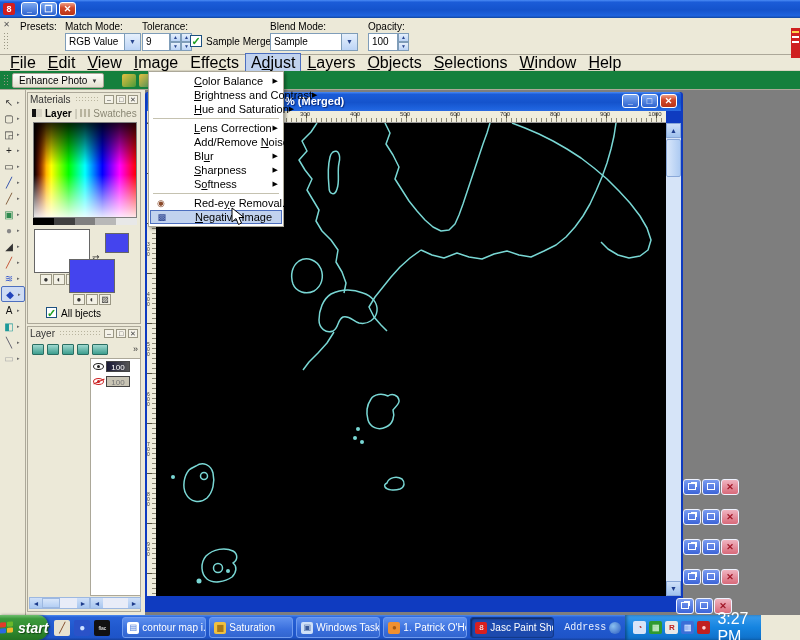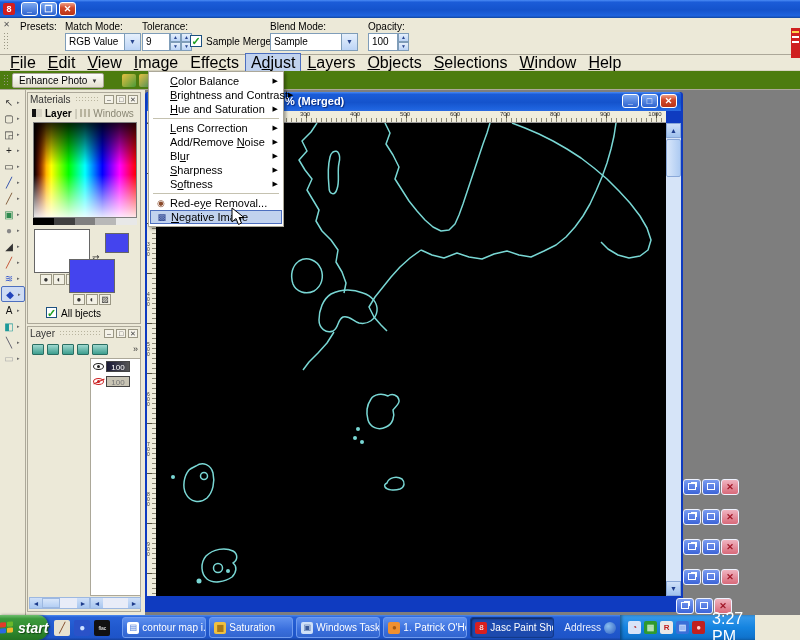--- a/index.html
+++ b/index.html
@@ -40,21 +40,21 @@
     color:#21a121; font-size:11px; line-height:10px; text-align:center; font-weight:bold; }
   .chk-label { position:absolute; font-size:10px; }
 
   
   .menubar { left:0; top:55px; width:800px; height:16px; background:#ece9d8; display:flex;
     align-items:center; padding-left:4px; border-bottom:1px solid #d8d4c0; }
   .menubar .mitem { padding:1px 6px; font-size:16px; color:#000; }
   .menubar .mitem.open { background:#c1d2ee; border:1px solid #4d6fbf; padding:0 5px; }
 
   
-  .enhancebar { left:0; top:71px; width:800px; height:19px; background:#4d7c0f; border-bottom:1px solid #aca899; }
+  .enhancebar { left:0; top:71px; width:800px; height:19px; background:#15803d; border-bottom:1px solid #aca899; }
   .eb-grip { left:3px; top:3px; width:5px; height:13px; background-image:radial-gradient(#9a9784 1px, transparent 1px); background-size:3px 3px; }
   .eb-btn { left:12px; top:2px; height:15px; padding:1px 6px; font-size:10px; border:1px solid #aca899;
     border-radius:2px; background:linear-gradient(180deg,#fdfdfb,#e4e0cf); display:flex; align-items:center; gap:4px; }
   .eb-btn .arrow { font-size:6px; color:#333; }
   .eb-icon { top:3px; width:14px; height:13px; border-radius:2px; }
 
   
   .toolcol { left:0; top:90px; width:26px; height:525px; background:#ece9d8; border-right:1px solid #aca899; }
   .tool { position:absolute; left:1px; width:24px; height:16px; display:flex; align-items:center; }
   .tool .g { width:16px; text-align:center; font-size:10px; }
@@ -140,21 +140,21 @@
     text-align:center; font-weight:bold; }
   .mg-btn.close { background:linear-gradient(180deg,#f0b4c0,#d86a7a); color:#a01828; }
   .mg-glyph { display:inline-block; width:8px; height:7px; border:1px solid #fff; background:transparent; }
   .mg-glyph.restore { box-shadow:2px -2px 0 -1px #fff; }
 
   
   .adjustmenu { left:148px; top:71px; width:136px; background:#fff; border:1px solid #aca899;
     box-shadow:2px 2px 3px rgba(0,0,0,0.35); padding:2px 1px; z-index:50; }
   .am-item { height:14px; display:flex; align-items:center; font-size:11px; padding:0 2px; position:relative; }
   .am-item .ic { width:18px; flex:0 0 auto; text-align:center; font-size:9px; }
-  .am-item .lbl { flex:1; white-space:nowrap; }
+  .am-item .lbl { flex:1; white-space:nowrap;margin-left:24px; }
   .am-item .sub { font-size:7px; color:#000; padding-right:2px; }
   .am-item.hl { background:#c1d2ee; border:1px solid #4d6fbf; height:14px; }
   .am-sep { height:1px; background:#c5c2b0; margin:2px 3px; }
 
   .cursor { left:231px; top:207px; z-index:60; }
 
   .rededge { left:791px; top:28px; width:9px; height:30px; background:#cf2020; z-index:5; }
   .rededge i { display:block; height:2px; margin:3px 1px 0 1px; background:#ffd24a; }
   .rededge i+i { background:#ffffff; }
 
@@ -169,21 +169,21 @@
   .flag i { border-radius:1px; }
   .ql { display:flex; align-items:center; gap:4px; padding:0 6px; }
   .ql-ic { width:16px; height:16px; border-radius:2px; font-size:5px; color:#fff; text-align:center; line-height:16px; }
   .taskbtns { display:flex; gap:3px; align-items:center; }
   .taskbtn { width:84px; height:21px; border-radius:3px; display:flex; align-items:center; gap:3px;
     padding:0 4px; color:#fff; font-size:10px; background:linear-gradient(180deg,#5e90ee,#3a6fdd 60%,#3265cf);
     border:1px solid #6f9bef; white-space:nowrap; overflow:hidden; }
   .taskbtn.active { background:#1c4aae; border-color:#123a8a; box-shadow:inset 1px 1px 2px rgba(0,0,0,.5); }
   .taskbtn .tic { width:12px; height:12px; flex:0 0 auto; }
   .tb-sep { width:1px; height:20px; background:#184090; margin:0 3px; box-shadow:1px 0 0 #5f8ce8; }
-  .addr { color:#e8eefc; font-size:10px; padding:0 4px; display:flex; align-items:center; gap:3px; }
+  .addr { color:#e8eefc; font-size:10px; padding:0 4px; display:flex; align-items:center; gap:3px;font-family:Liberation Mono, monospace; }
   .tray { margin-left:auto; height:25px; display:flex; align-items:center; gap:3px; padding:0 6px 0 8px;
     background:linear-gradient(180deg,#3a9ced 0%,#1584e0 50%,#0f6fc8 100%); box-shadow:inset 2px 0 3px rgba(0,0,0,.35); }
   .tray-ic { width:13px; height:13px; border-radius:2px; font-size:8px; line-height:13px; text-align:center; color:#fff; font-weight:bold; }
   .clock { color:#fff; font-size:16px; padding:0 6px 0 4px; }
 
   u { text-decoration:underline; }
 </style>
 </head>
 <body>
 
@@ -336,21 +336,21 @@
     <span class="pal-grip"></span>
     <span class="pal-btn">–</span>
     <span class="pal-btn">□</span>
     <span class="pal-btn">✕</span>
   </div>
   <div class="mat-tabs">
     <span class="mat-tab-ic" style="background:linear-gradient(90deg,#111 40%,#d8d4c4 40%)"></span>
     <span style="font-weight:bold">Layer</span>
     <span style="color:#aca899">|</span>
     <span class="mat-tab-ic" style="background:repeating-linear-gradient(90deg,#b8b49e 0 2px,#e8e4d4 2px 4px)"></span>
-    <span style="color:#8a8774">Windows</span>
+    <span style="color:#8a8774">Swatches</span>
   </div>
   <div class="gradientbox"></div>
   <div class="graystrip"></div>
   <div class="swatch" id="fg-swatch" style="left: 6px; top: 136px; width: 56px; height: 44px; background: rgb(255, 255, 255);"></div>
   <div class="swatch" id="bg-swatch-small" style="left: 77px; top: 140px; width: 24px; height: 20px; background: rgb(68, 68, 238);"></div>
   <div class="abs" style="left:64px;top:160px;font-size:9px;color:#333">⇄</div>
   <div class="tinybtn" style="left:12px;top:181px">●</div>
   <div class="tinybtn" style="left:25px;top:181px">◐</div>
   <div class="tinybtn" style="left:38px;top:181px">▨</div>
   <div class="swatch" id="bg-swatch" style="left: 41px; top: 166px; width: 46px; height: 34px; z-index: 2; background: rgb(68, 68, 238);"></div>

